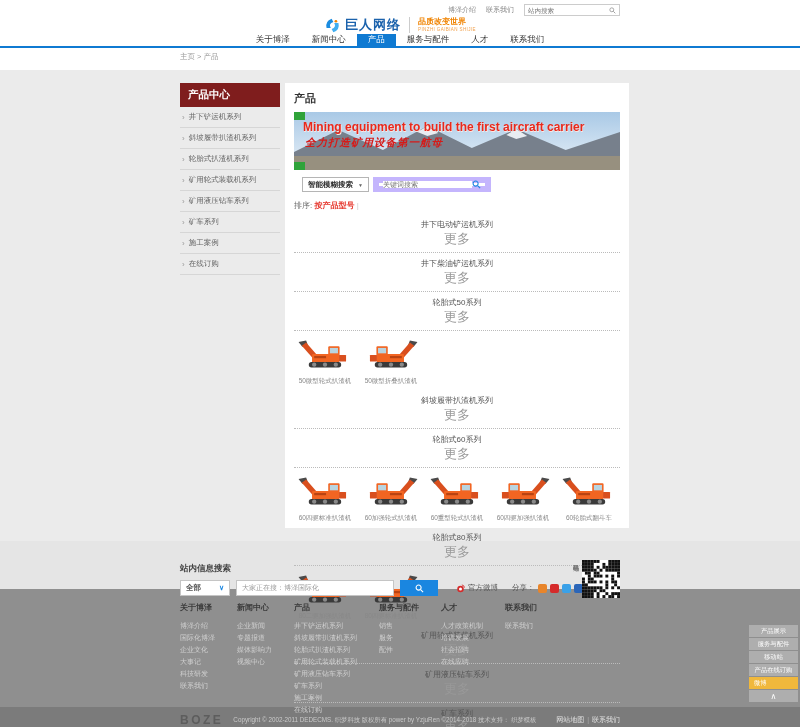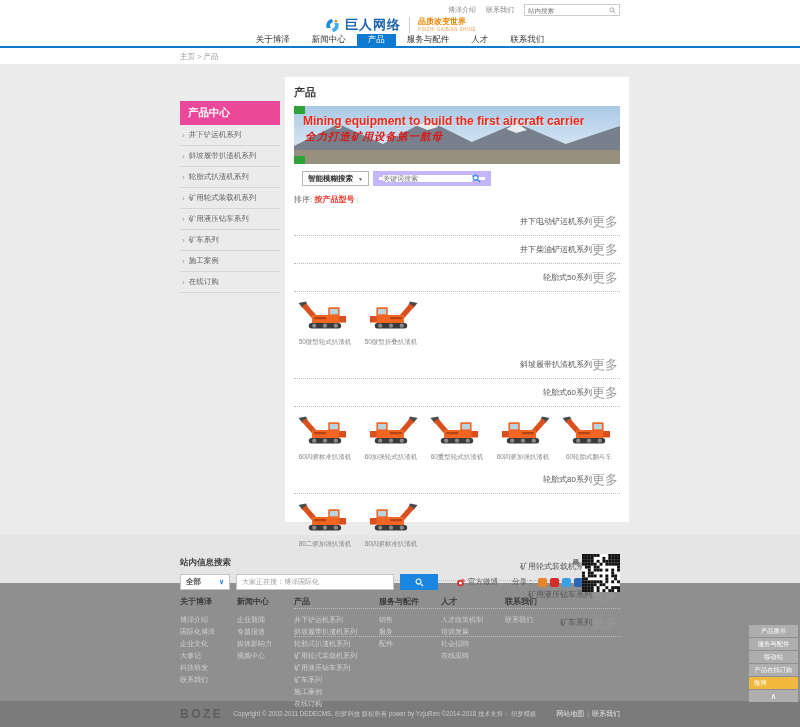--- a/index.html
+++ b/index.html
@@ -23,30 +23,30 @@
   .logo-div { width:1px; height:16px; background:#ccc; margin:0 4px; }
   .slogan-wrap { display:flex; flex-direction:column; line-height:1; }
   .slogan { font-size:8px; font-weight:bold; color:#f08300; }
   .slogan-sub { font-size:4.5px; color:#f0a04d; margin-top:1.5px; letter-spacing:.4px; }
   .nav { display:flex; height:30px; }
   .nav-item { font-size:8.5px; color:#333; padding:0 11px; display:flex; align-items:center; cursor:pointer; }
   .nav-item.active { background:#0f7ad2; color:#fff; }
   .header-line { height:2px; background:#0f7ad2; }
 
   
-  .breadcrumb-row { height:16px; }
+  .breadcrumb-row { height:22px; }
   .breadcrumb { font-size:7.5px; color:#999; padding-top:4px; }
   .breadcrumb span { cursor:pointer; }
 
   
   .content { background:#ebebeb; height:471px; padding-top:13px; }
   .content-inner { display:flex; gap:5px; align-items:flex-start; }
 
   .sidebar { width:100px; flex:none; }
-  .sidebar-title { background:#ec4899; color:#fff; font-size:10.5px; font-weight:bold; padding:5px 8px;margin-top:24px; }
+  .sidebar-title { background:#7f1d1d; color:#fff; font-size:10.5px; font-weight:bold; padding:5px 8px; }
   .sidebar-item { font-size:7.5px; color:#666; padding:5px 2px; border-bottom:1px solid #d6d6d6; display:flex; align-items:center; gap:4px; cursor:pointer; }
   .sidebar-item .arr { color:#9a9a9a; font-size:8px; }
 
   .main { flex:1; background:#fff; padding:8px 9px; height:445px; }
   .main-title { font-size:11px; font-weight:bold; color:#333; margin-bottom:6px; }
 
   .banner { position:relative; height:58px; overflow:hidden; margin-bottom:7px; }
   .banner svg.bg { position:absolute; inset:0; width:100%; height:100%; }
   .banner-text1 { position:absolute; top:8px; left:9px; font-size:12px; font-weight:bold; color:#e8291c; text-shadow:.6px .6px 0 #fbe9e5; white-space:nowrap; }
   .banner-text2 { position:absolute; top:24px; left:11px; font-size:10.5px; font-weight:bold; font-style:italic; color:#d61a18; font-family:"DejaVu Serif",serif; letter-spacing:1px; }
@@ -58,21 +58,21 @@
   .search-select { border:1px solid #b5b5b5; background:#fff; font-size:7.5px; font-weight:bold; color:#333; height:15px; display:flex; align-items:center; gap:5px; padding:0 5px; cursor:pointer; }
   .search-select .caret { font-size:5px; color:#666; }
   .search-box { border:6px solid #c4b5fd; background:#fff; height:15px; display:flex; align-items:center; width:118px; margin-left:4px; padding:0 4px; }
   .search-box input { border:none; outline:none; flex:1; font-size:7px; color:#999; width:80px; font-family:inherit; }
   .search-box svg { width:9px; height:9px; color:#1a86e0; cursor:pointer; }
 
   .sort-row { font-size:8px; color:#666; margin:4px 0 3px; }
   .sort-value { color:#e6362c; font-weight:bold; cursor:pointer; }
   .sort-pipe { color:#ccc; }
 
-  .section-row { display:flex; justify-content:flex-end; align-items:center; padding:4.5px 2px; border-bottom:1px dotted #bbb; }
+  .section-row { display:flex; justify-content:flex-start; align-items:center; padding:4.5px 2px; border-bottom:1px dotted #bbb;flex-direction:column; }
   .section-title { font-size:8px; color:#555; cursor:pointer; }
   .more { font-size:13px; color:#999; cursor:pointer; }
   .products { display:flex; gap:8px; padding:8px 2px 4px; }
   .product { width:58px; text-align:center; cursor:pointer; }
   .product svg { width:54px; height:33px; }
   .product-name { font-size:6.5px; color:#888; margin-top:1px; white-space:nowrap; }
 
   
   .footer-search { background:#e5e5e5; height:48px; padding-top:22px; }
   .fs-inner { position:relative; }

